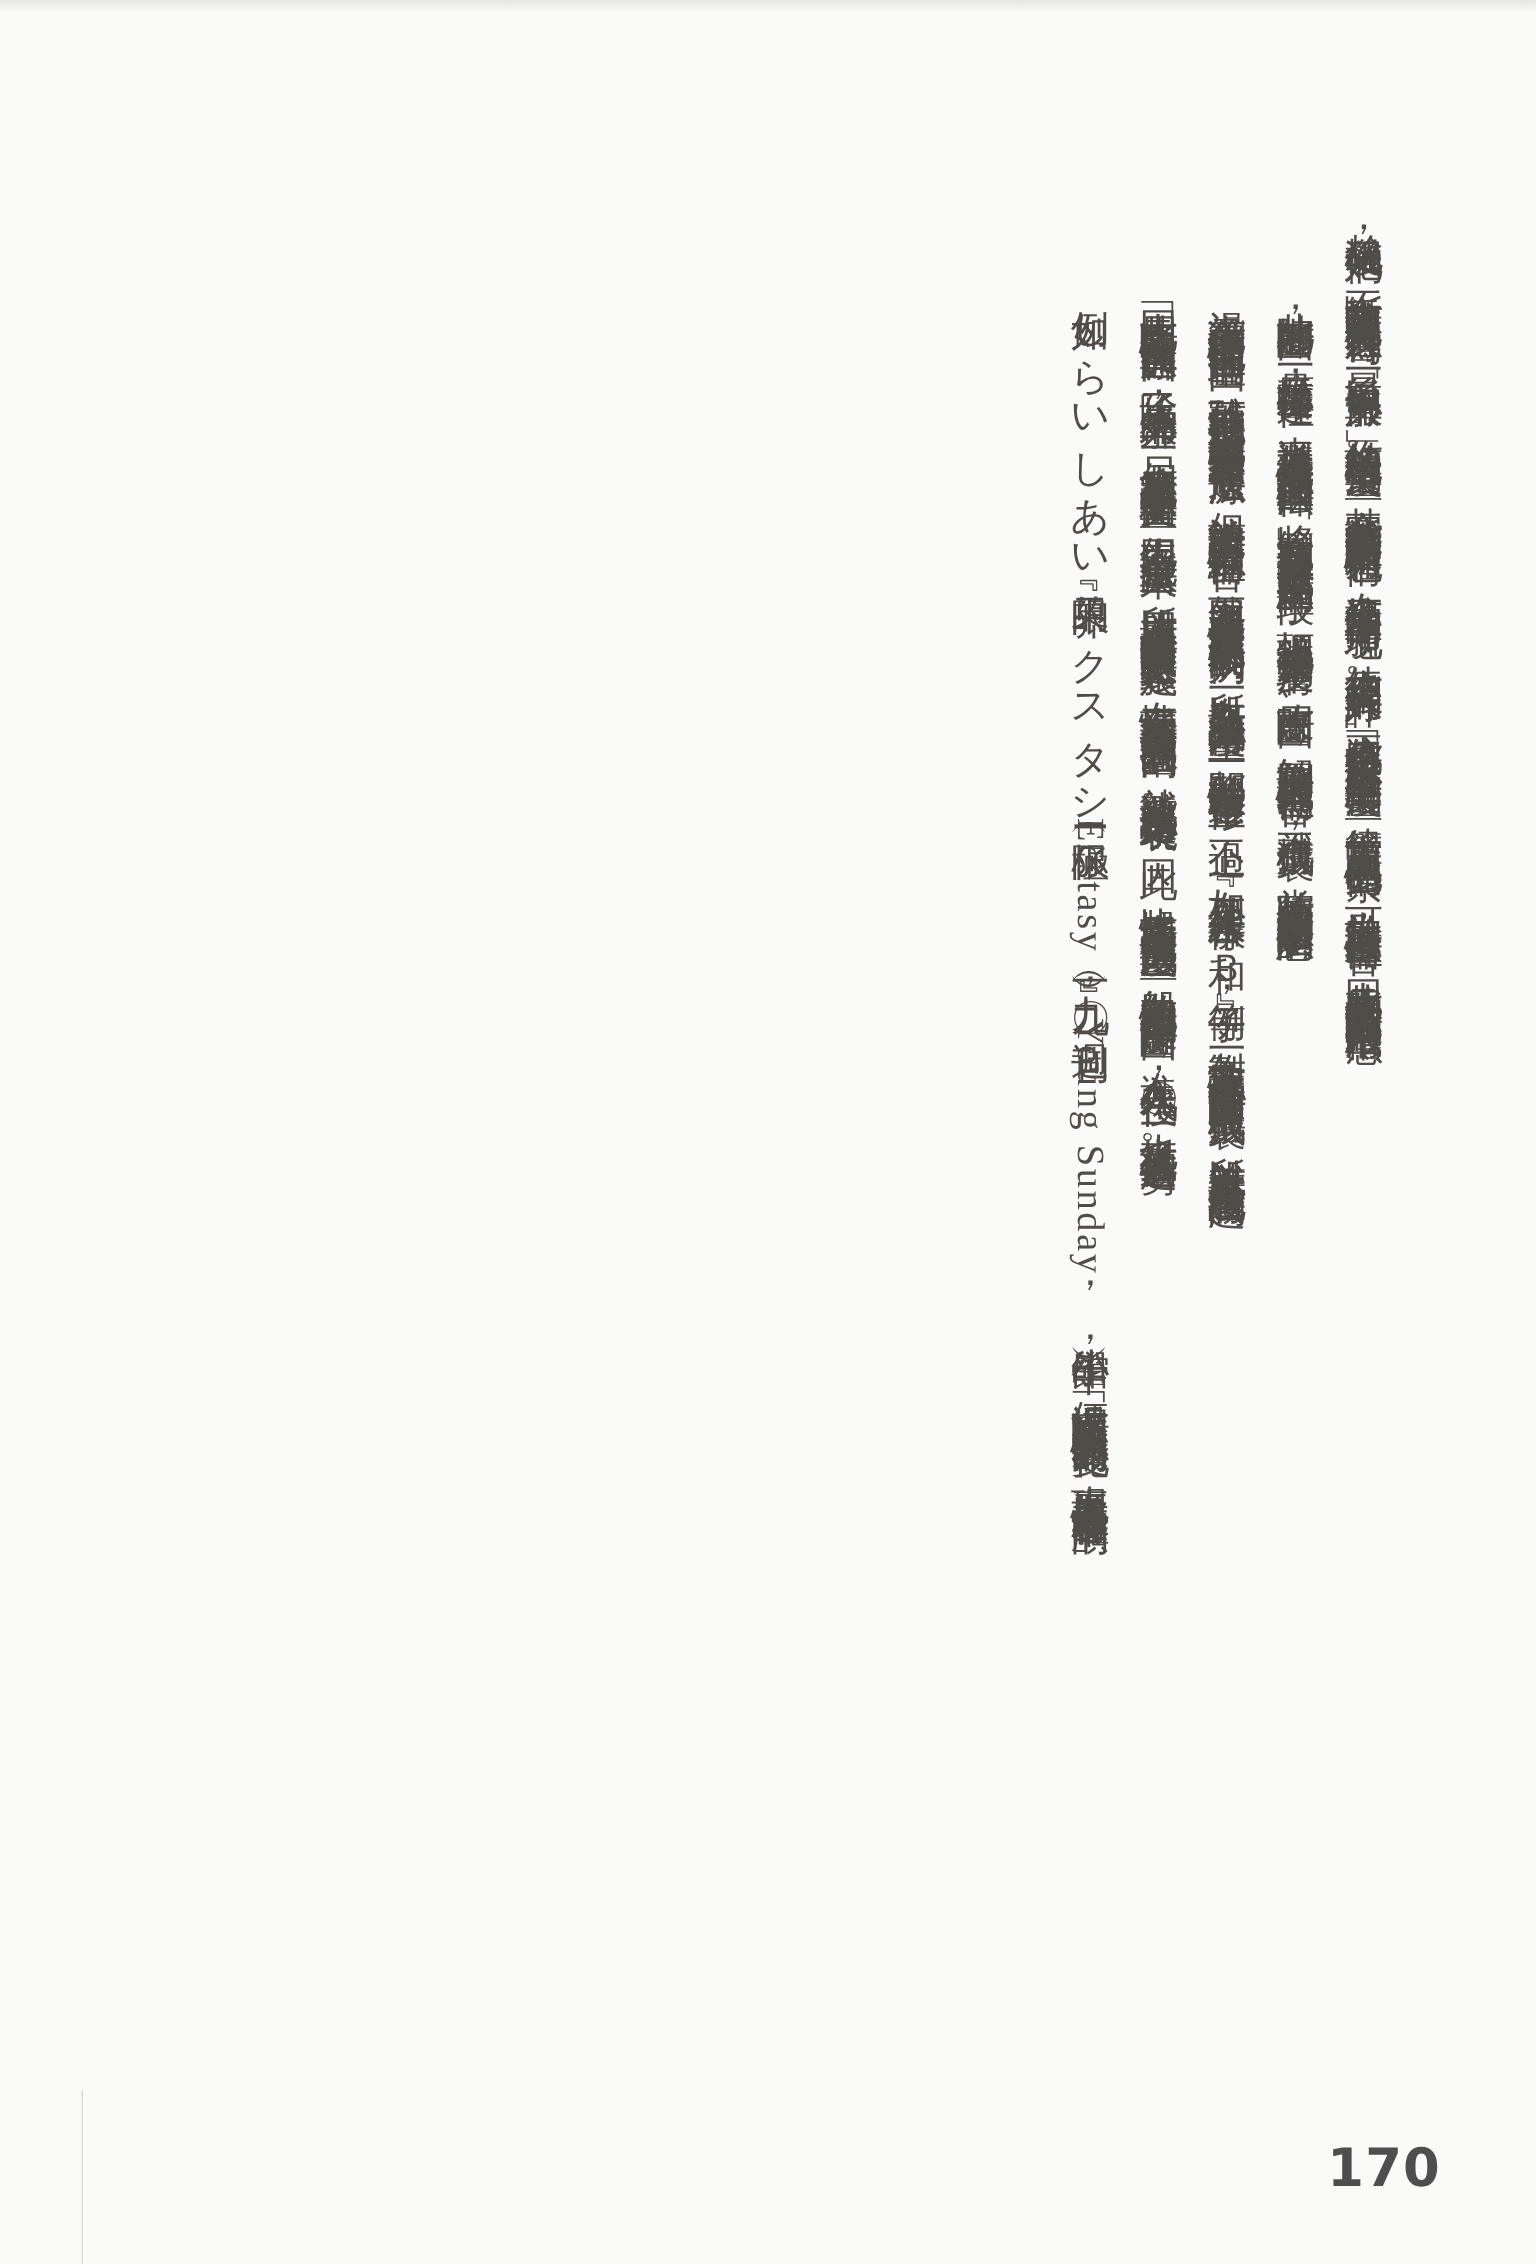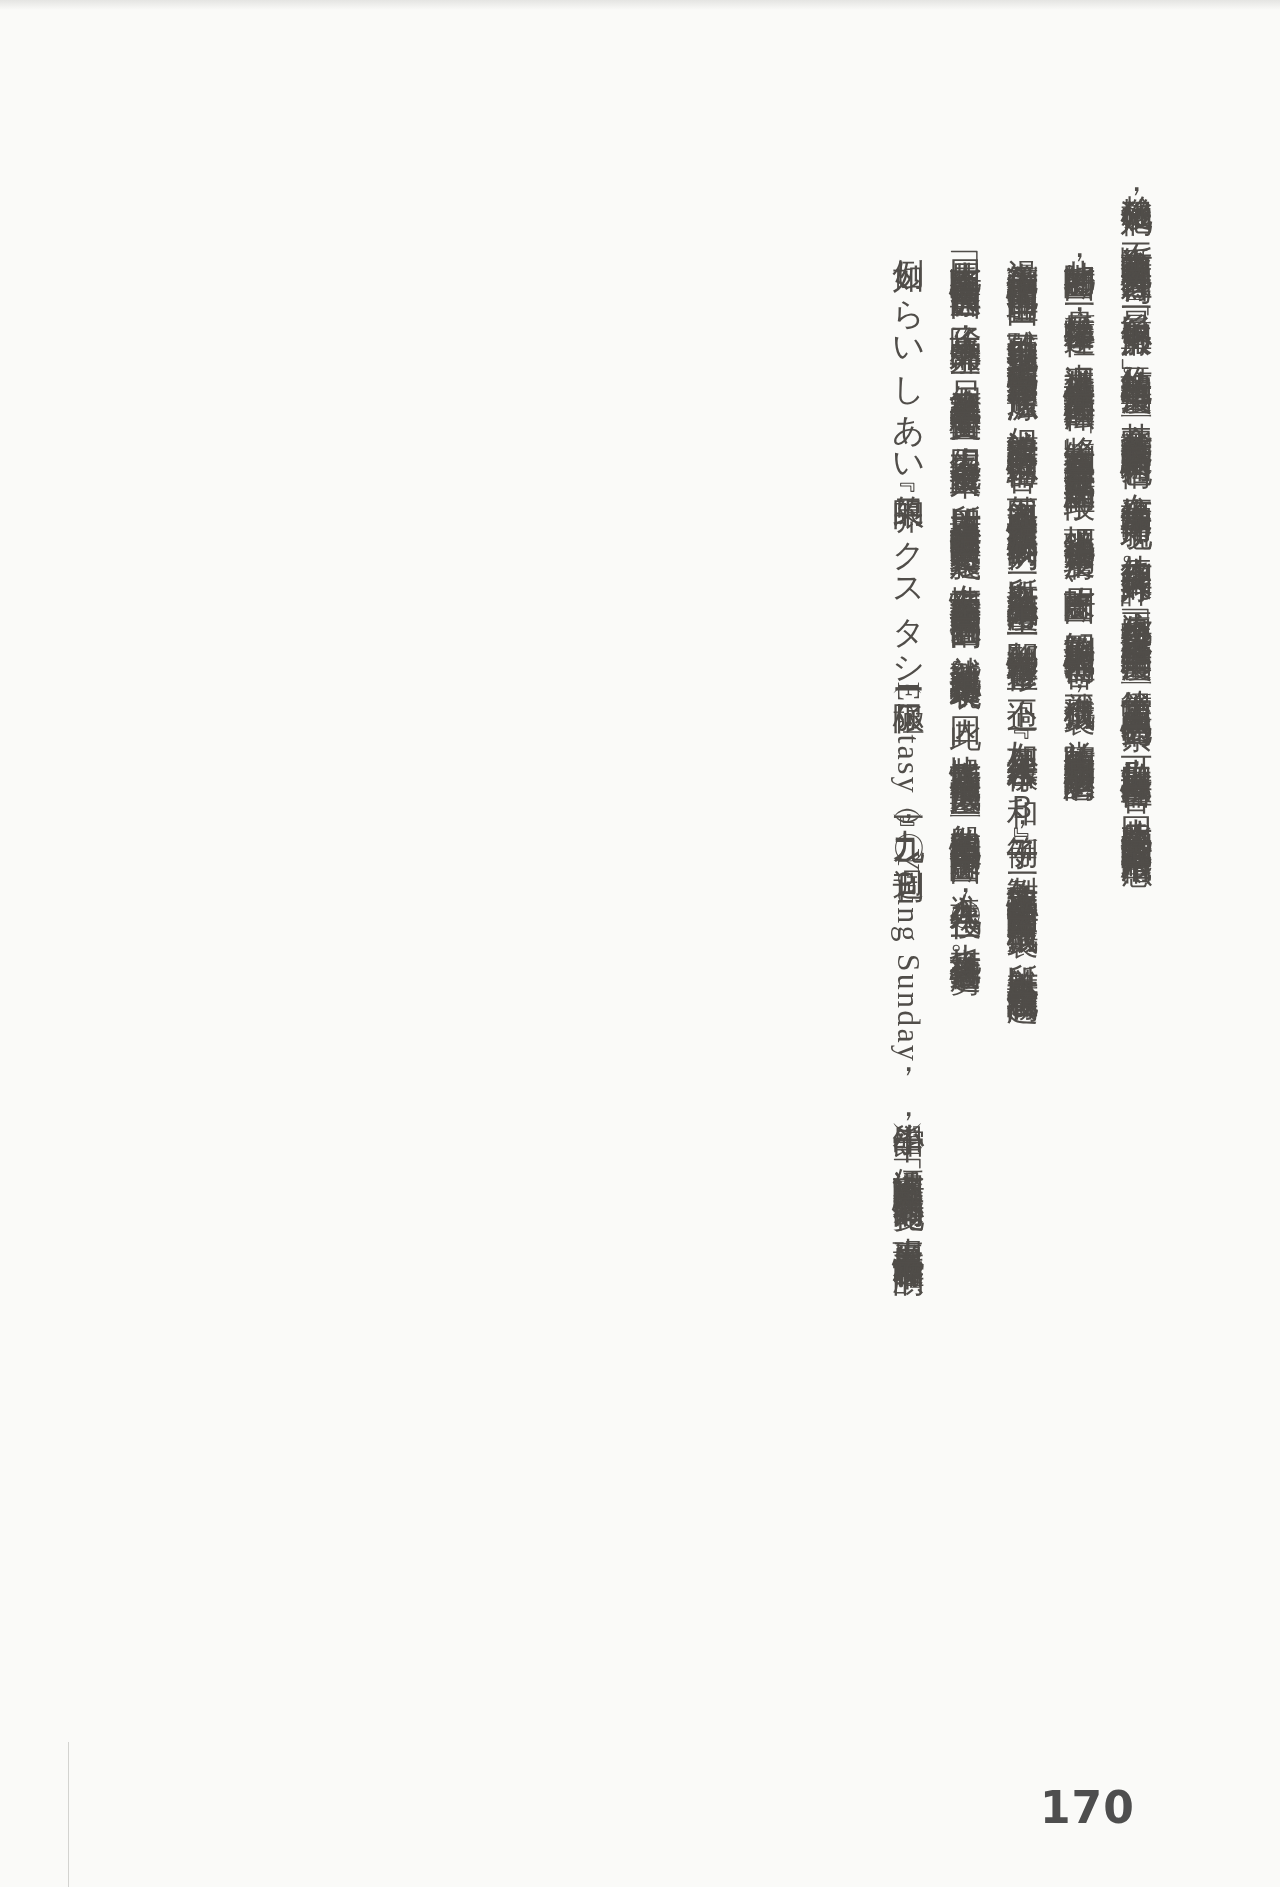--- a/index.html
+++ b/index.html
@@ -49,21 +49,21 @@
     margin: 0;
     padding: 0;
     text-indent: 2em;
   }
   .para.continuation {
     text-indent: 0;
   }
   .page-number {
     position: absolute;
     top: 1782px;
-    left: 1040px;
+    left: 1106px;
     width: 80px;
     text-align: center;
     font-family: "DejaVu Sans", "Liberation Sans", sans-serif;
     font-weight: 700;
     font-size: 44px;
     letter-spacing: 1px;
     color: #4e4e4e;
   }
 </style>
 </head>

